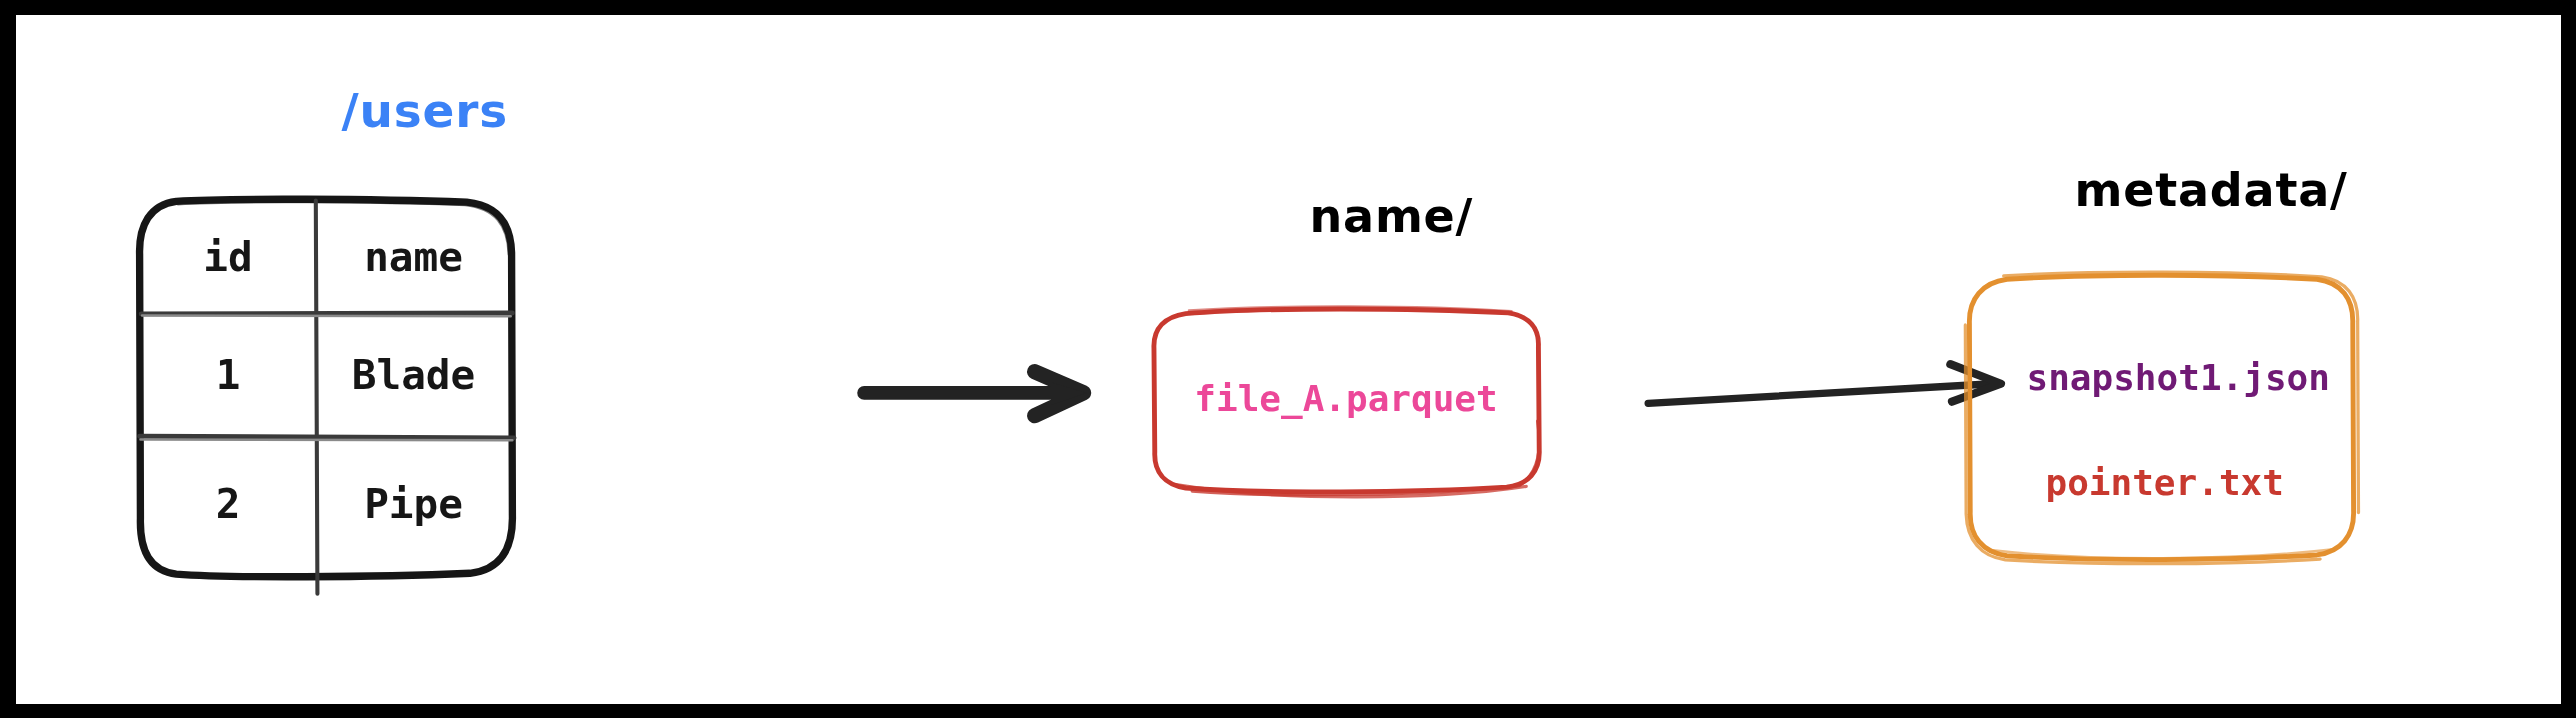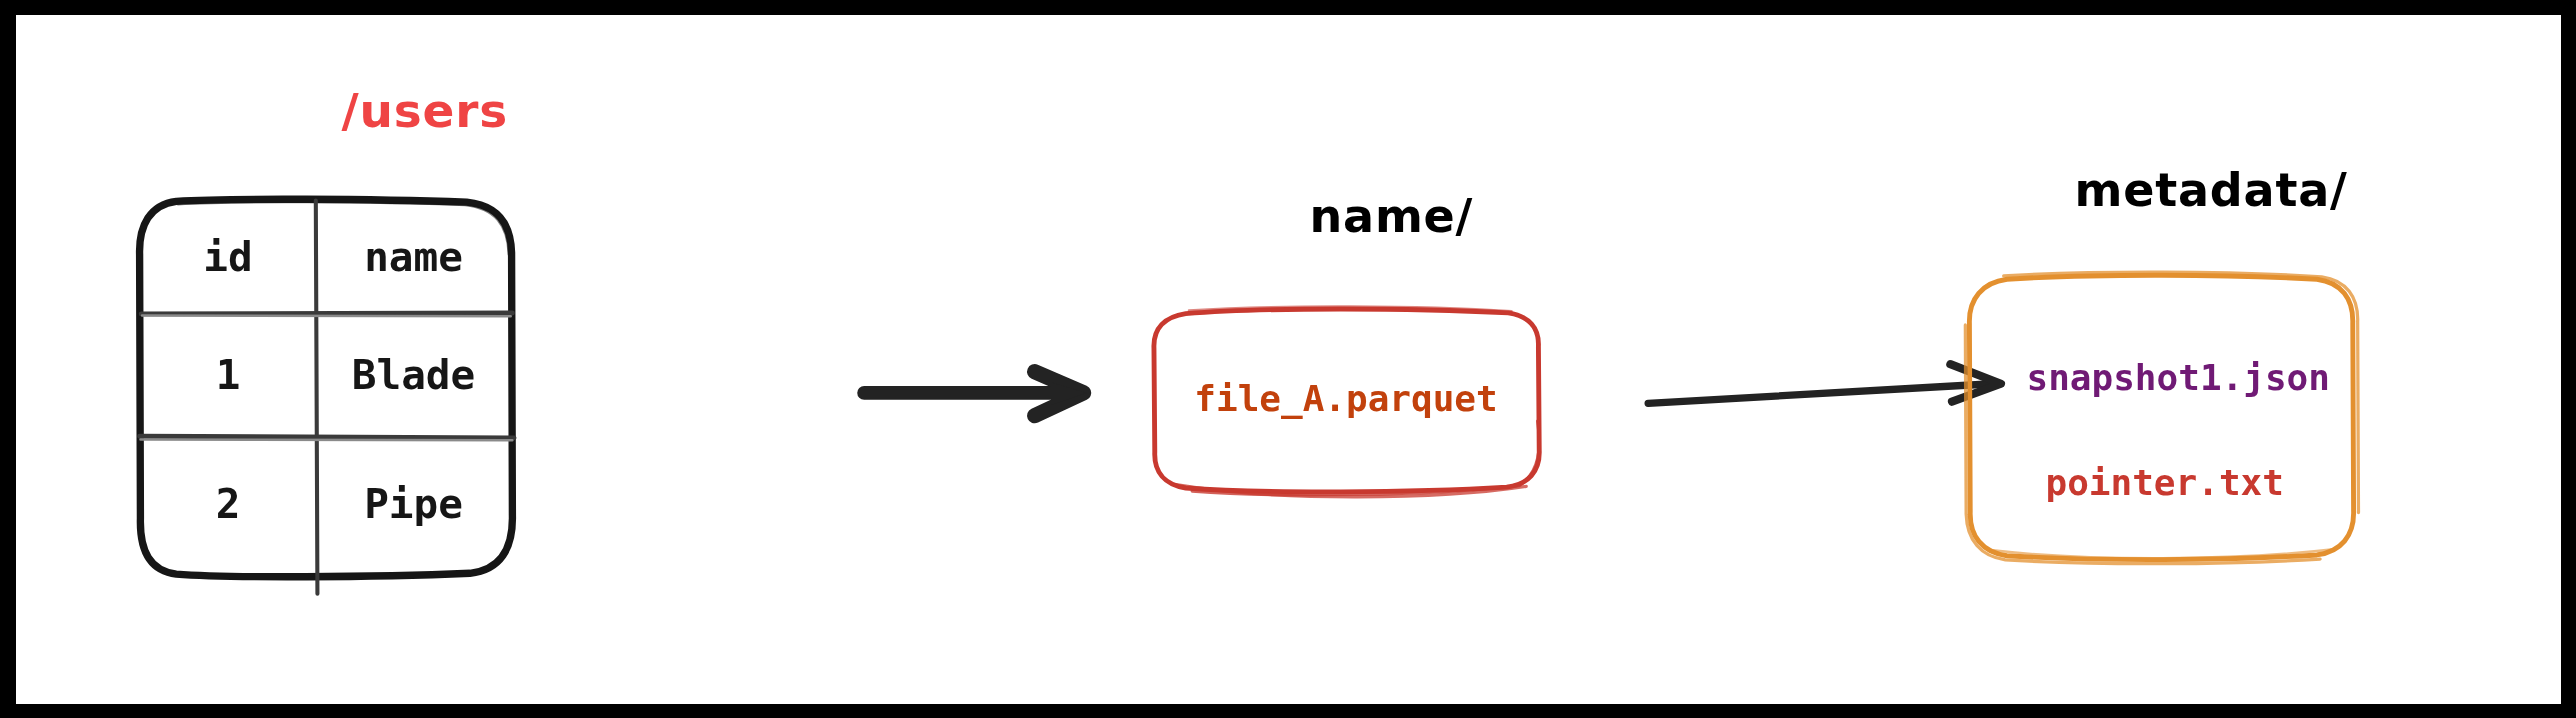--- a/index.html
+++ b/index.html
@@ -50,21 +50,21 @@
     font-weight: 700;
     white-space: nowrap;
     line-height: 1;
   }
 
   
   #users-caption {
     left: 326px;
     top: 72px;
     font-size: 47px;
-    color: #ef4444;
+    color: #3b82f6;
   }
 
   
   #users-table {
     left: 125px;
     top: 186px;
     width: 371px;
     height: 373px;
   }
   #users-table .table-svg {
@@ -242,21 +242,21 @@
                  C 26 228, 13 212, 14 188
                  L 13 60
                  C 12 36, 26 22, 52 18 Z" fill="none" stroke="#c8392f" stroke-width="6" stroke-linecap="round" stroke-linejoin="round"></path>
 
         <path d="M 484 150 C 489 182, 487 212, 462 229
                  C 350 241, 170 244, 60 236" fill="none" stroke="#c8392f" stroke-width="4" stroke-linecap="round" opacity="0.8"></path>
         <path d="M 40 228 C 160 248, 360 247, 470 230" fill="none" stroke="#c8392f" stroke-width="4" stroke-linecap="round" opacity="0.75"></path>
         <path d="M 56 14 C 170 7, 340 8, 452 15" fill="none" stroke="#c8392f" stroke-width="3" stroke-linecap="round" opacity="0.6"></path>
       </svg>
 
-      <div class="box-text mono" style="color:#c2410c;">file_A.parquet</div>
+      <div class="box-text mono" style="color:#ec4899;">file_A.parquet</div>
     </div>
 
     <svg class="abs" id="arrow-data-to-metadata" viewBox="0 0 480 110">
       <path d="M 10 86 L 432 62" stroke="#232323" stroke-width="9" stroke-linecap="round" fill="none"></path>
       <path d="M 380 38 L 442 62 L 382 84" stroke="#232323" stroke-width="10" fill="none" stroke-linecap="round" stroke-linejoin="round"></path>
     </svg>
 
     <div class="abs label" id="metadata-caption">metadata/</div>
 
     <div class="abs" id="metadata-box">

